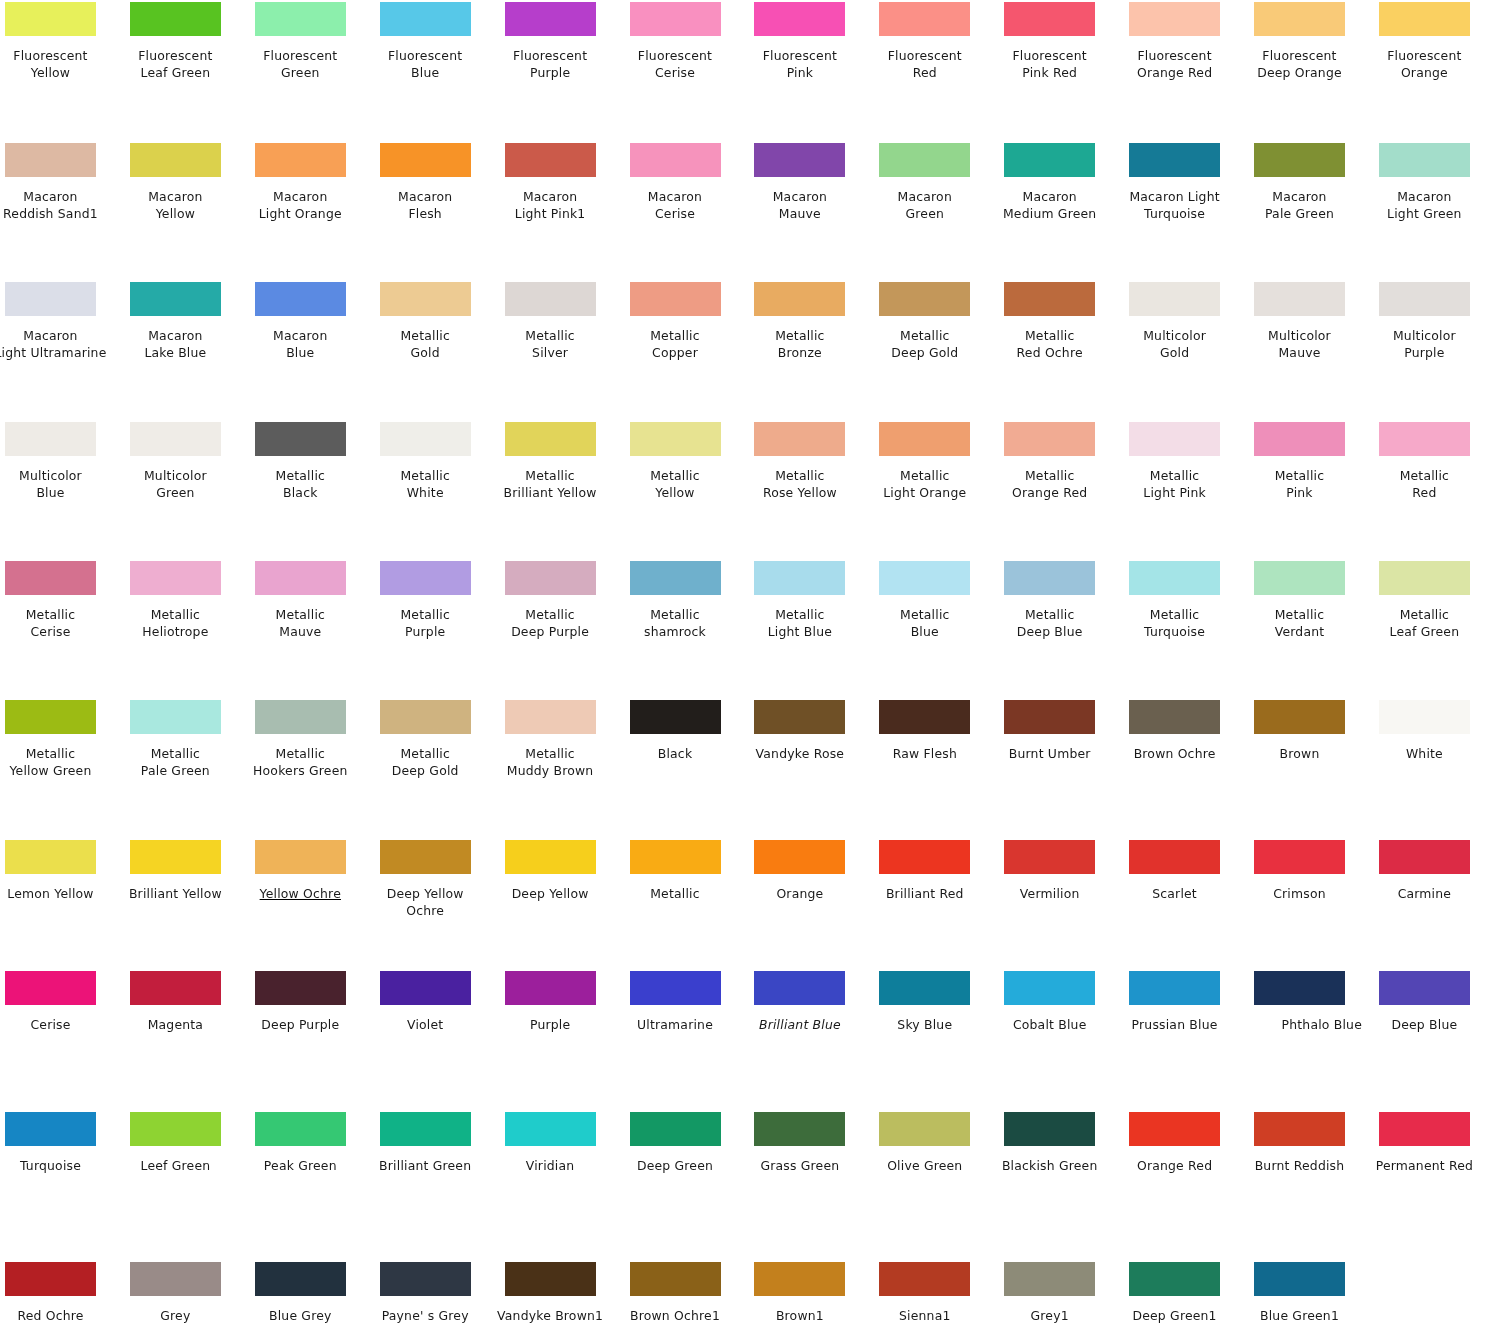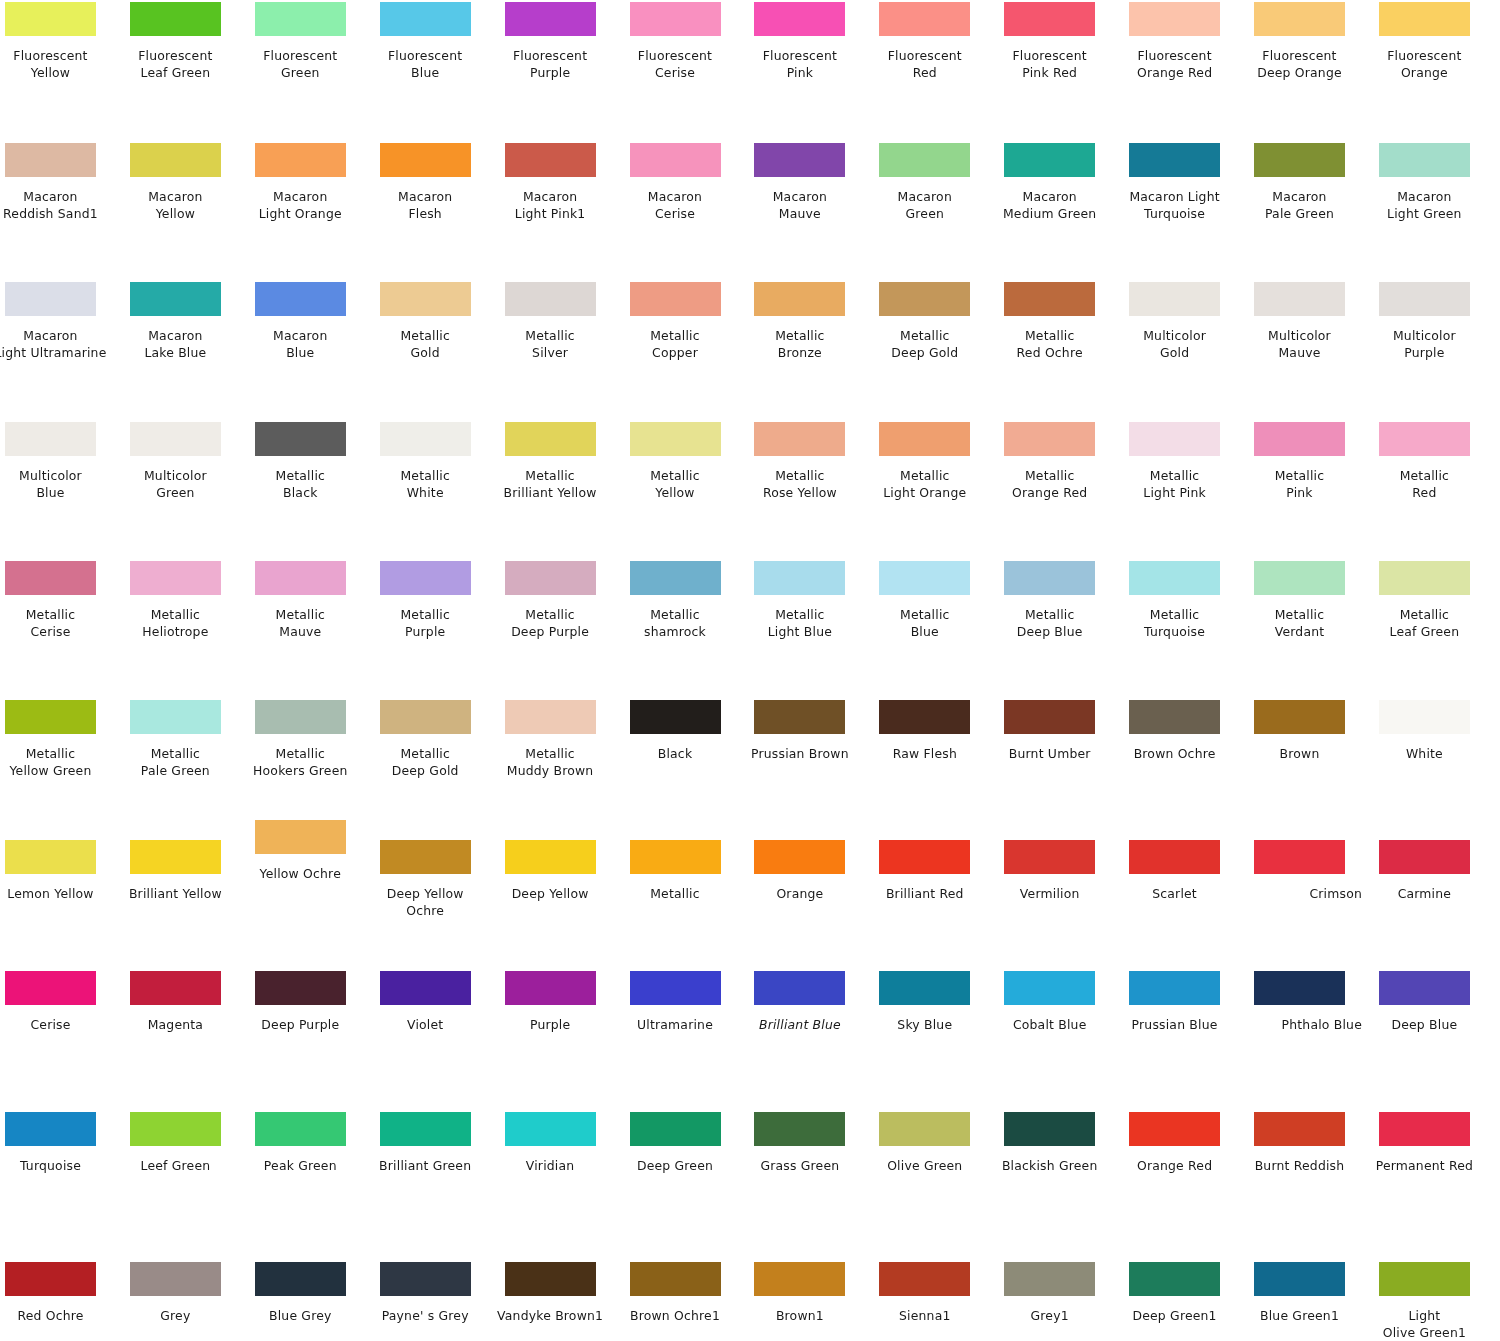--- a/index.html
+++ b/index.html
@@ -372,21 +372,21 @@
       <div class="swatch-chip" style="background-color: rgb(238, 202, 181);"></div>
       <div class="swatch-label">Metallic
 Muddy Brown</div>
     </div>
     <div class="swatch-cell" style="left: 612.5px; top: 700px;">
       <div class="swatch-chip" style="background-color: rgb(34, 30, 27);"></div>
       <div class="swatch-label">Black</div>
     </div>
     <div class="swatch-cell" style="left: 737.4px; top: 700px;">
       <div class="swatch-chip" style="background-color: rgb(111, 80, 38);"></div>
-      <div class="swatch-label">Prussian Brown</div>
+      <div class="swatch-label">Vandyke Rose</div>
     </div>
     <div class="swatch-cell" style="left: 862.3px; top: 700px;">
       <div class="swatch-chip" style="background-color: rgb(74, 43, 30);"></div>
       <div class="swatch-label">Raw Flesh</div>
     </div>
     <div class="swatch-cell" style="left: 987.2px; top: 700px;">
       <div class="swatch-chip" style="background-color: rgb(123, 55, 36);"></div>
       <div class="swatch-label">Burnt Umber</div>
     </div>
     <div class="swatch-cell" style="left: 1112.1px; top: 700px;">
@@ -402,21 +402,21 @@
       <div class="swatch-label">White</div>
     </div>
     <div class="swatch-cell" style="left: -12px; top: 840px;">
       <div class="swatch-chip" style="background-color: rgb(235, 223, 76);"></div>
       <div class="swatch-label">Lemon Yellow</div>
     </div>
     <div class="swatch-cell" style="left: 112.9px; top: 840px;">
       <div class="swatch-chip" style="background-color: rgb(245, 212, 35);"></div>
       <div class="swatch-label">Brilliant Yellow</div>
     </div>
-    <div class="swatch-cell" style="left: 237.8px; top: 820px;">
+    <div class="swatch-cell" style="left: 237.8px; top: 840px; text-decoration: underline;">
       <div class="swatch-chip" style="background-color: rgb(239, 179, 88);"></div>
       <div class="swatch-label">Yellow Ochre</div>
     </div>
     <div class="swatch-cell" style="left: 362.7px; top: 840px;">
       <div class="swatch-chip" style="background-color: rgb(193, 138, 35);"></div>
       <div class="swatch-label">Deep Yellow
 Ochre</div>
     </div>
     <div class="swatch-cell" style="left: 487.6px; top: 840px;">
       <div class="swatch-chip" style="background-color: rgb(246, 207, 28);"></div>
@@ -435,21 +435,21 @@
       <div class="swatch-label">Brilliant Red</div>
     </div>
     <div class="swatch-cell" style="left: 987.2px; top: 840px;">
       <div class="swatch-chip" style="background-color: rgb(217, 54, 47);"></div>
       <div class="swatch-label">Vermilion</div>
     </div>
     <div class="swatch-cell" style="left: 1112.1px; top: 840px;">
       <div class="swatch-chip" style="background-color: rgb(225, 50, 44);"></div>
       <div class="swatch-label">Scarlet</div>
     </div>
-    <div class="swatch-cell" style="left: 1237px; top: 840px; text-align: right;">
+    <div class="swatch-cell" style="left: 1237px; top: 840px;">
       <div class="swatch-chip" style="background-color: rgb(232, 48, 63);"></div>
       <div class="swatch-label">Crimson</div>
     </div>
     <div class="swatch-cell" style="left: 1361.9px; top: 840px;">
       <div class="swatch-chip" style="background-color: rgb(220, 43, 69);"></div>
       <div class="swatch-label">Carmine</div>
     </div>
     <div class="swatch-cell" style="left: -12px; top: 971px;">
       <div class="swatch-chip" style="background-color: rgb(236, 19, 120);"></div>
       <div class="swatch-label">Cerise</div>
@@ -583,18 +583,13 @@
       <div class="swatch-label">Grey1</div>
     </div>
     <div class="swatch-cell" style="left: 1112.1px; top: 1262px;">
       <div class="swatch-chip" style="background-color: rgb(29, 124, 91);"></div>
       <div class="swatch-label">Deep Green1</div>
     </div>
     <div class="swatch-cell" style="left: 1237px; top: 1262px;">
       <div class="swatch-chip" style="background-color: rgb(17, 105, 142);"></div>
       <div class="swatch-label">Blue Green1</div>
     </div>
-    <div class="swatch-cell" style="left: 1361.9px; top: 1262px;">
-      <div class="swatch-chip" style="background-color: rgb(138, 172, 34);"></div>
-      <div class="swatch-label">Light
-Olive Green1</div>
-    </div>
   </div>
 
 </body></html>

